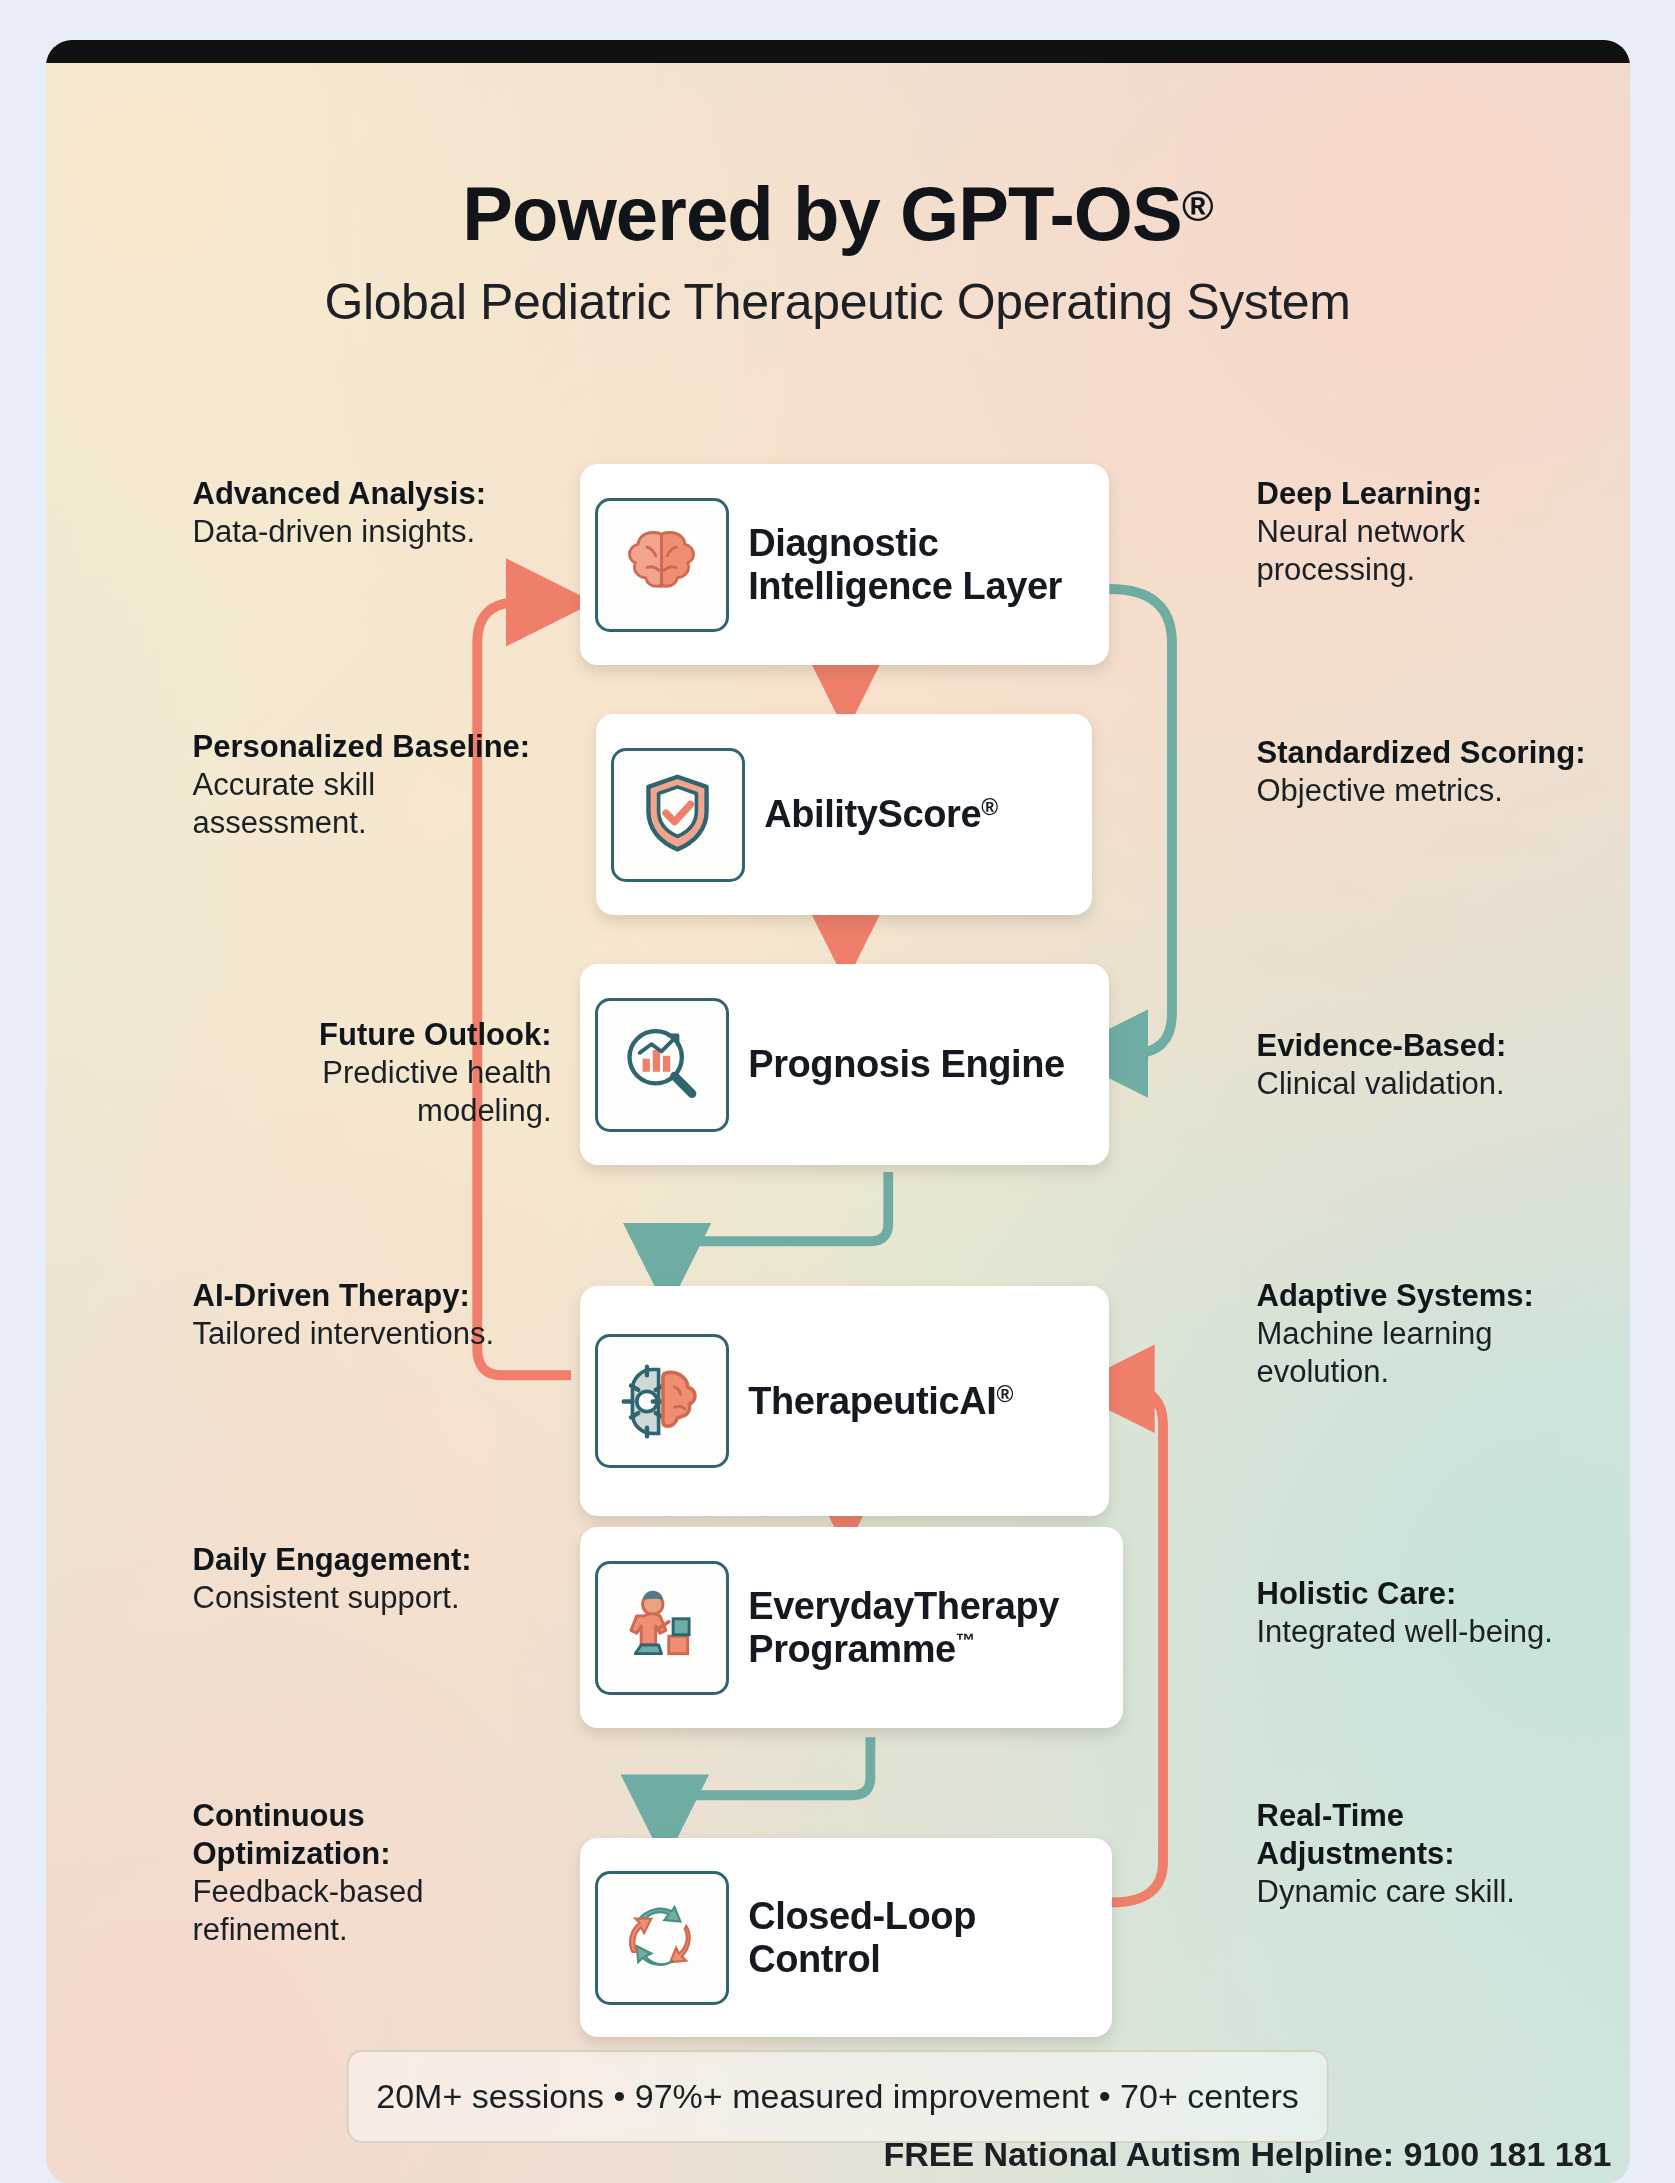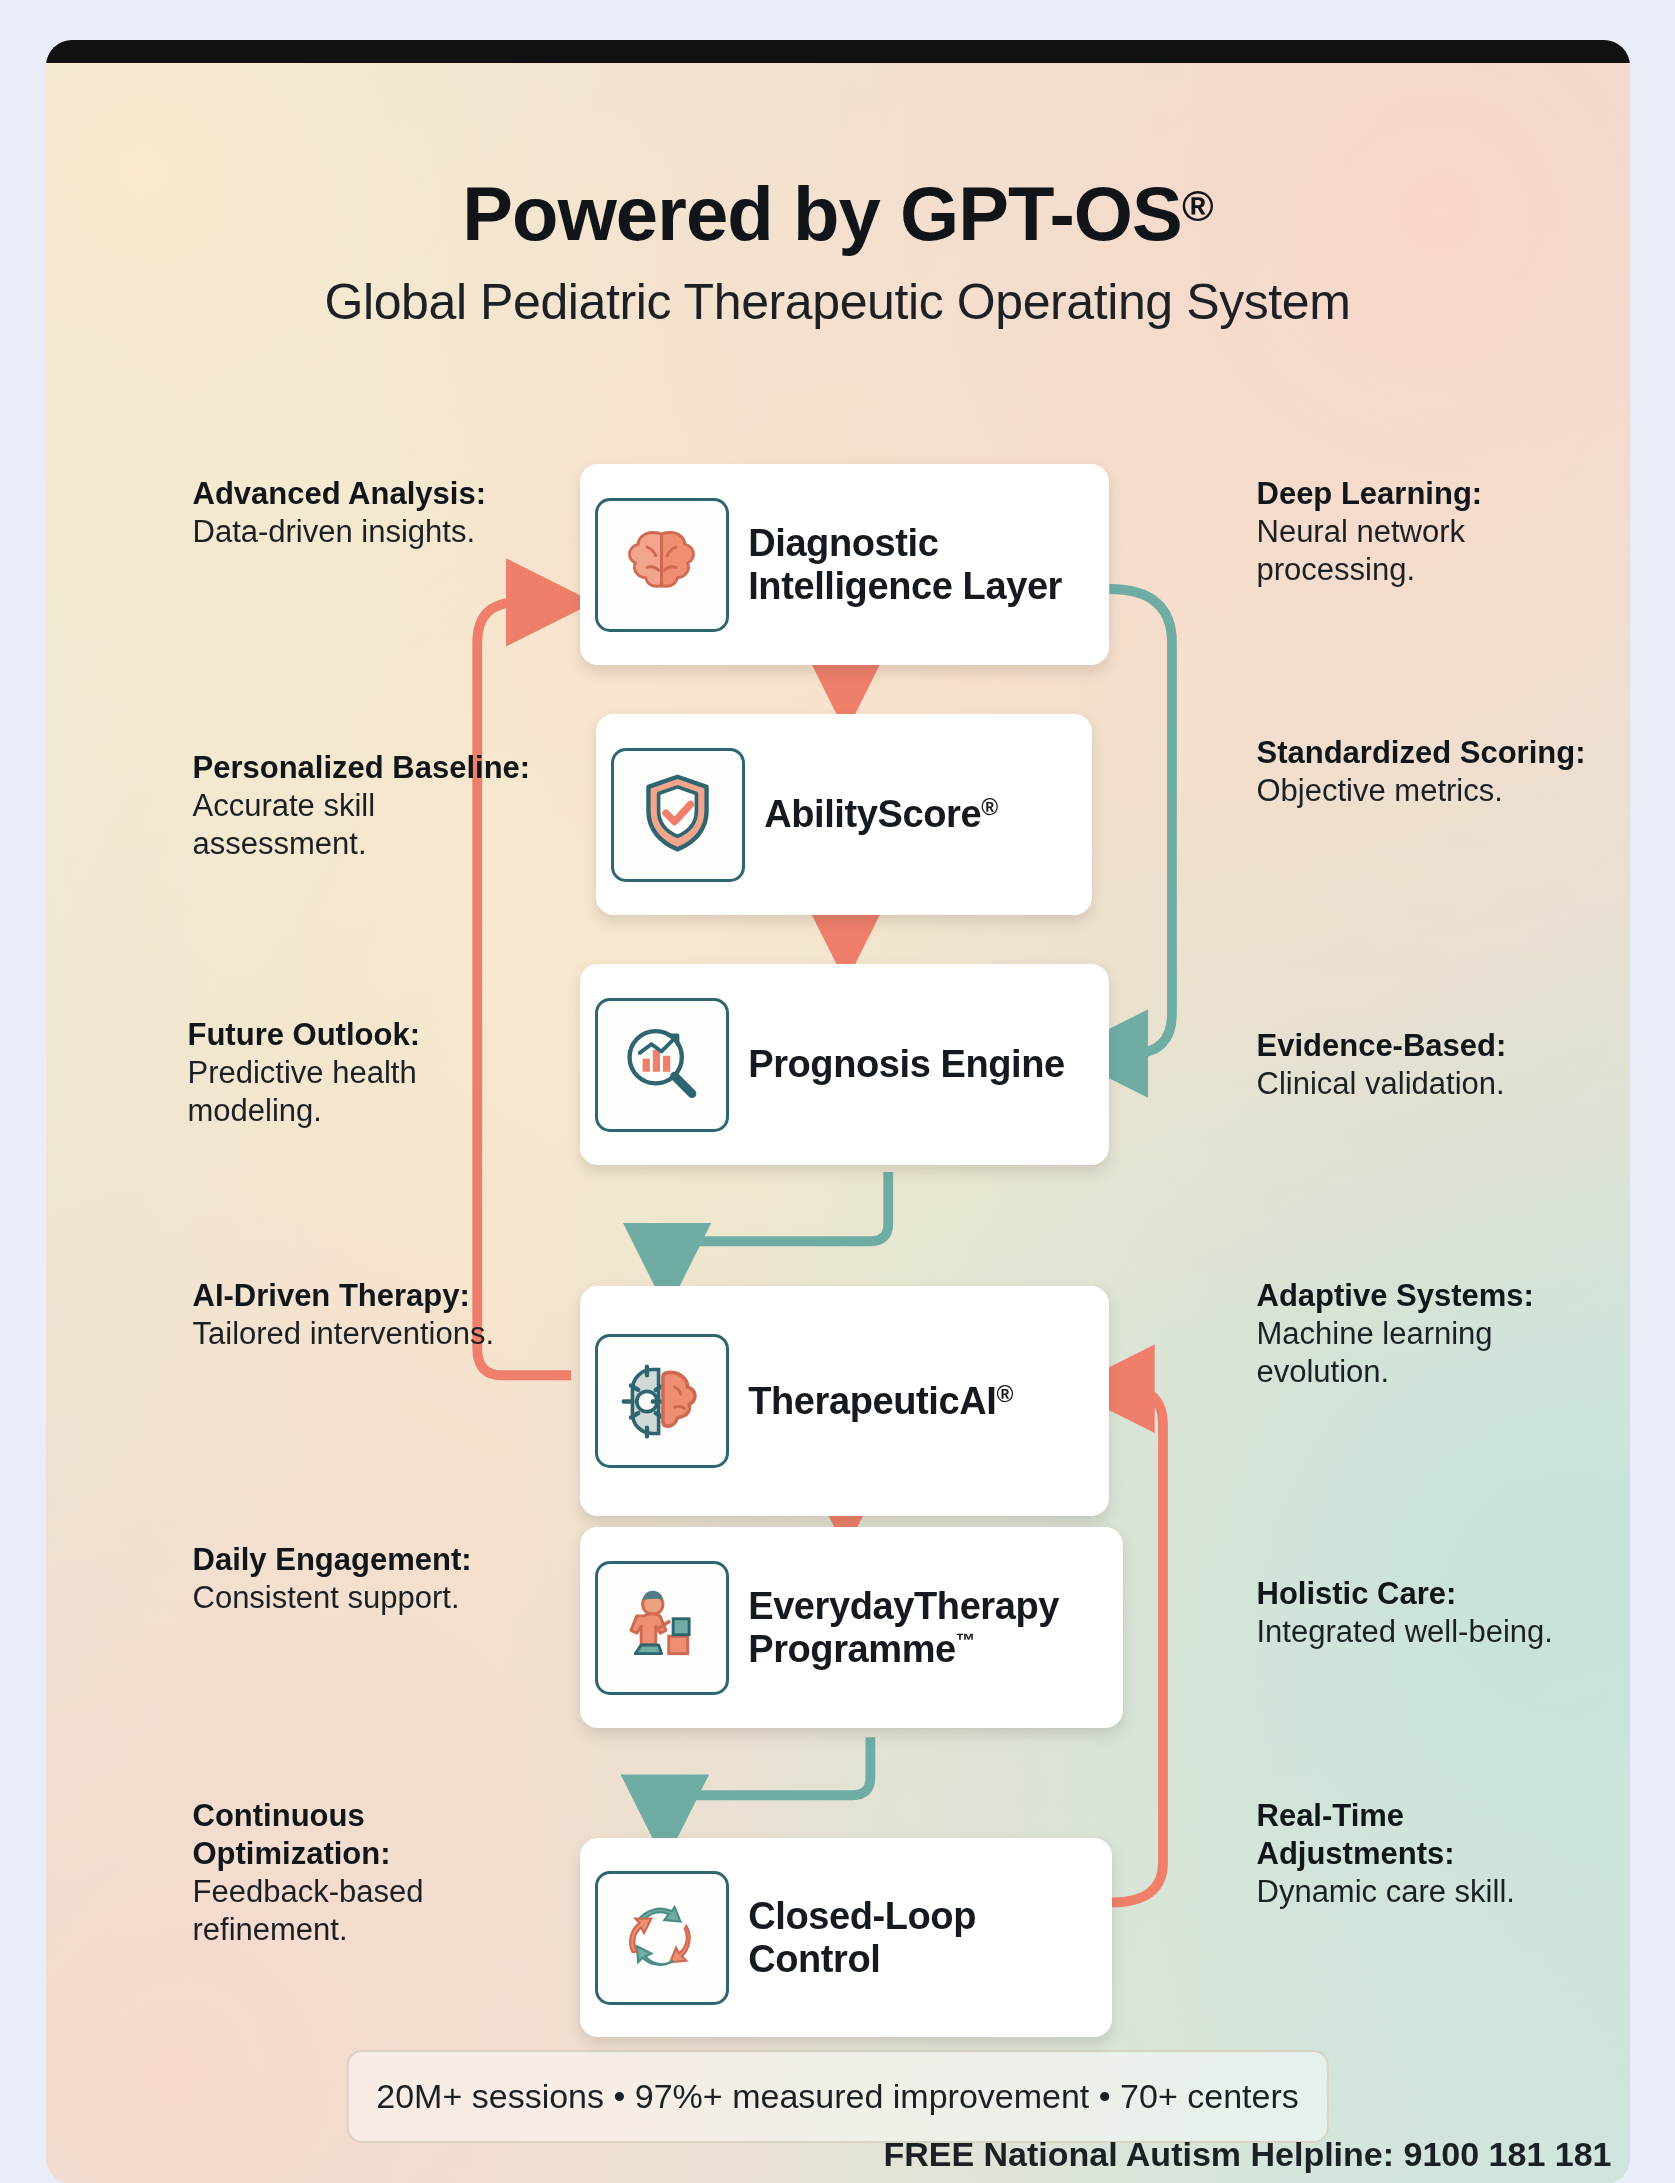--- a/index.html
+++ b/index.html
@@ -252,25 +252,25 @@
             <path d="M15 42c-3-6-2-13 3-17l2 4 5-10-11 0 3 3c-7 5-8 14-5 20l3 0z" fill="#ef8e72" stroke="#cf6a52" stroke-width="1.5"></path>
           </svg>
         </div>
         <div class="node-label">Closed-Loop Control</div>
       </div>
 
       <div class="ann ann-left" style="left:147px; top:20px; width:353px;">
         <b>Advanced Analysis:</b><br>
         <span>Data-driven insights.</span>
       </div>
-      <div class="ann ann-left" style="left:147px; top:273px; width:353px;margin-top:21px;">
+      <div class="ann ann-left" style="left:147px; top:273px; width:353px;">
         <b>Personalized Baseline:</b><br>
         <span>Accurate skill assessment.</span>
       </div>
-      <div class="ann ann-left" style="left:142px; top:561px; width:353px;">
+      <div class="ann ann-left" style="left:153px; top:561px; width:353px;text-align:right;">
         <b>Future Outlook:</b><br>
         <span>Predictive health modeling.</span>
       </div>
       <div class="ann ann-left" style="left:147px; top:822px; width:371px;">
         <b>AI-Driven Therapy:</b><br>
         <span>Tailored interventions.</span>
       </div>
       <div class="ann ann-left" style="left:147px; top:1086px; width:371px;">
         <b>Daily Engagement:</b><br>
         <span>Consistent support.</span>

